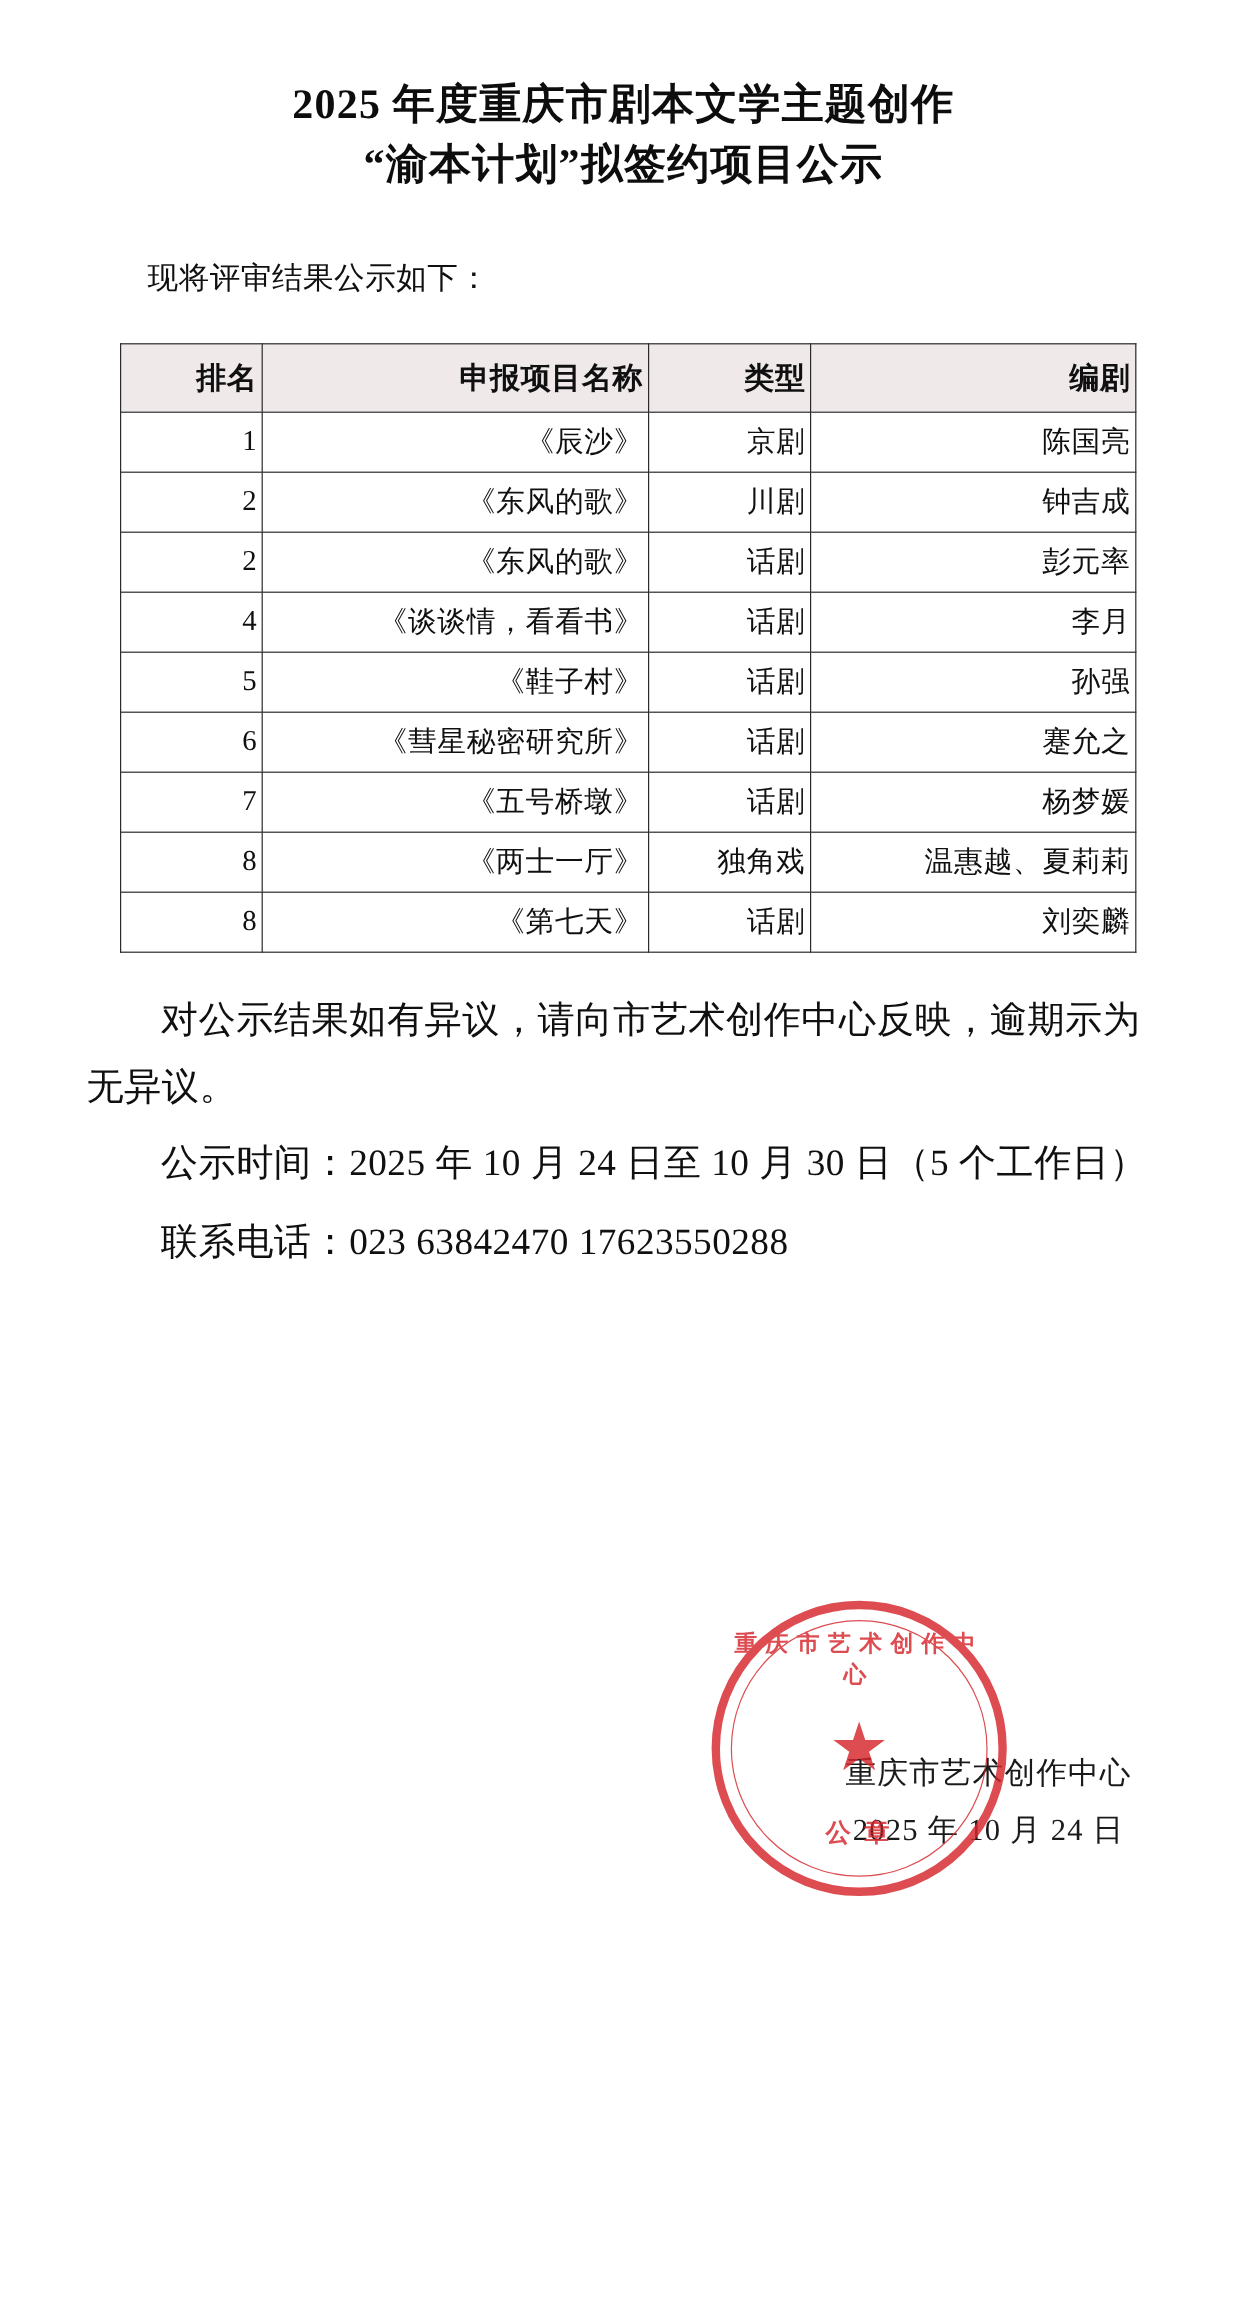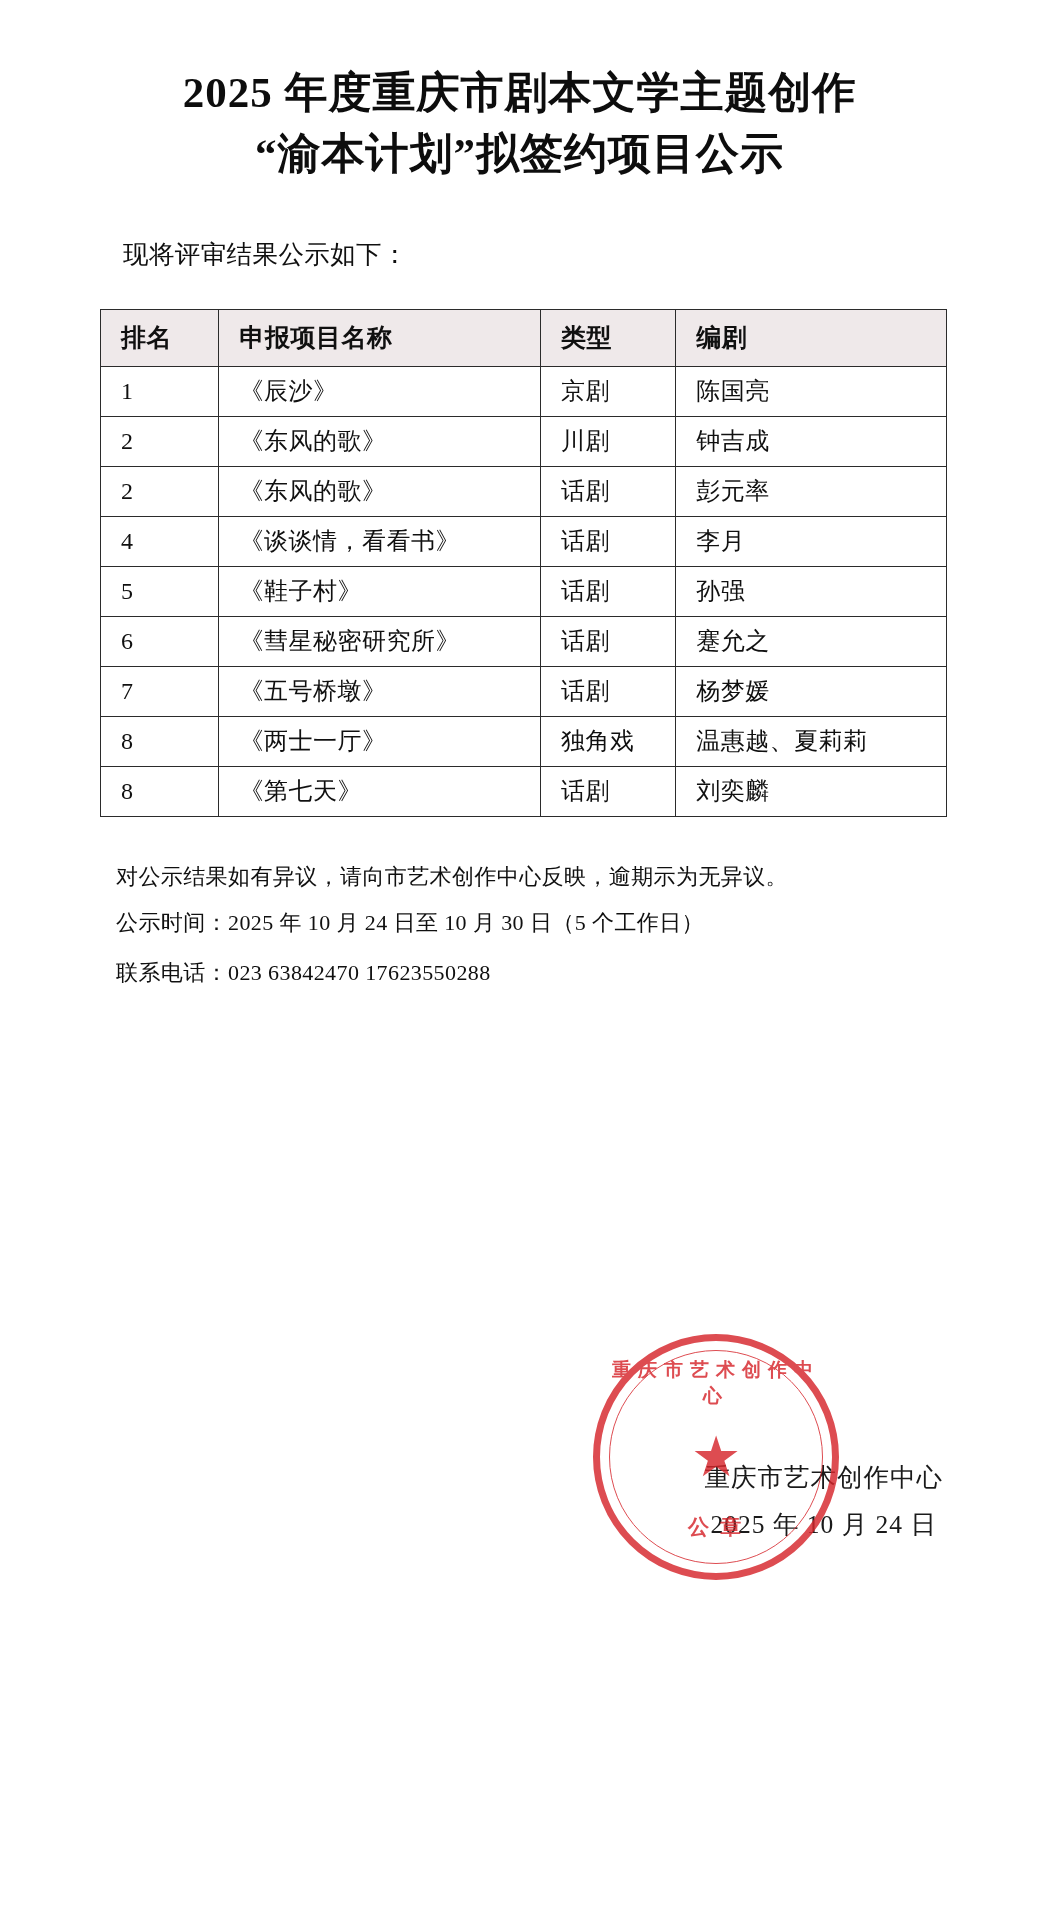--- a/index.html
+++ b/index.html
@@ -22,21 +22,21 @@
     box-sizing: border-box;
   }
 
   
   .title-block {
     margin-top: 62px;
     text-align: center;
     line-height: 1.42;
   }
   .title-line {
-    font-size: 43px;
+    font-size: 35px;
     font-weight: bold;
     letter-spacing: 1px;
     color: #0d0d0d;
   }
 
   
   .body-block {
     margin-top: 48px;
     font-size: 25.5px;
     line-height: 1.82;
@@ -57,42 +57,42 @@
   }
   table.rank-table {
     border-collapse: collapse;
     width: 100%;
     table-layout: fixed;
     font-size: 24px;
   }
   table.rank-table th,
   table.rank-table td {
     border: 1.6px solid #2b2b2b;
-    text-align: left;
+    text-align: right;
     height: 49px;
-    padding: 0 20px;
+    padding: 0 4px;
     font-weight: normal;
     letter-spacing: 0.5px;
   }
   table.rank-table thead th {
     background: #efe9ea;
     font-weight: bold;
     font-size: 25px;
     height: 56px;
   }
   col.c-rank  { width: 14%; }
   col.c-name  { width: 38%; }
   col.c-type  { width: 16%; }
   col.c-writer{ width: 32%; }
   td.name-cell { letter-spacing: 1px; }
 
   
   .footer-block {
-    margin-top: 40px;
-    font-size: 22px;
+    margin-top: 28px;
+    font-size: 31px;
     line-height: 1.82;
     letter-spacing: 0.4px;
   }
   .contact-line {
     text-indent: 2em;
     margin: 0;
   }
   .time-line {
     text-indent: 2em;
     margin: 0 0 10px 0;

